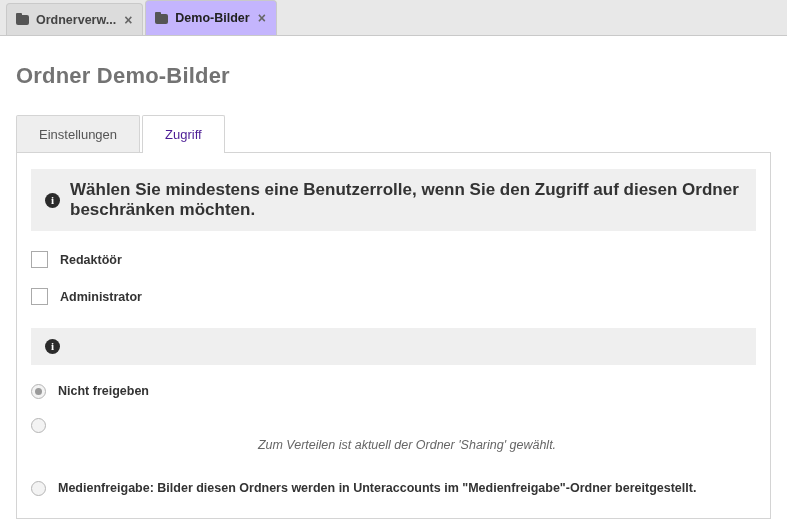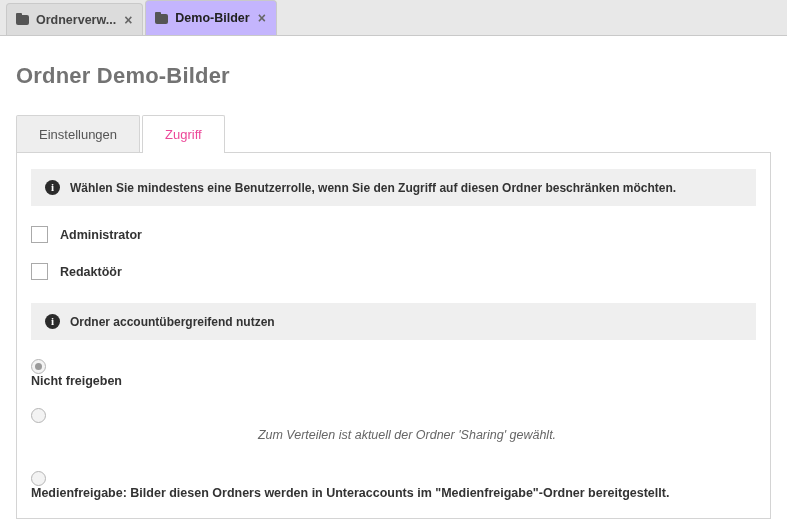--- a/index.html
+++ b/index.html
@@ -117,21 +117,21 @@
     background: #eeeeee;
     border: 1px solid #d4d4d4;
     border-bottom: none;
     margin-right: 2px;
     box-sizing: border-box;
     cursor: pointer;
     border-radius: 2px 2px 0 0;
   }
   .subtab.active {
     background: #ffffff;
-    color: #ec4899;
+    color: #4c1d95;
     position: relative;
     margin-bottom: -1px;
     padding-bottom: 11px;
   }
 
   
   .panel {
     border: 1px solid #d4d4d4;
     border-top: none;
     padding: 16px 0 0 0;
@@ -155,21 +155,21 @@
     color: #ffffff;
     font-size: 11px;
     font-weight: bold;
     font-family: "Liberation Serif", serif;
     line-height: 15px;
     text-align: center;
     margin-right: 10px;
     flex: 0 0 auto;
   }
   .notice .notice-text {
-    font-size: 12px;
+    font-size: 17px;
     font-weight: bold;
     color: #333;
   }
 
   .check-row {
     display: flex;
     align-items: center;
     padding: 0 14px;
     margin-top: 20px;
   }
@@ -190,21 +190,20 @@
     cursor: pointer;
   }
 
   .notice.second { margin-top: 23px; }
 
   .radio-row {
     display: flex;
     align-items: flex-start;
     padding: 0 14px;
     margin-top: 18px;
-    flex-direction: column;
   }
   .radio {
     width: 15px;
     height: 15px;
     border-radius: 50%;
     border: 1px solid #b5b5b5;
     background: #f3f3f3;
     margin-right: 12px;
     flex: 0 0 auto;
     position: relative;
@@ -267,31 +266,30 @@
 
   <div class="panel">
 
     <div class="notice">
       <span class="info-icon">i</span>
       <span class="notice-text">Wählen Sie mindestens eine Benutzerrolle, wenn Sie den Zugriff auf diesen Ordner beschränken möchten.</span>
     </div>
 
     <div class="check-row">
       <span class="checkbox"></span>
-      <span class="check-label">Administrator</span>
+      <span class="check-label">Redaktöör</span>
     </div>
 
     <div class="check-row">
       <span class="checkbox"></span>
-      <span class="check-label">Redaktöör</span>
+      <span class="check-label">Administrator</span>
     </div>
 
     <div class="notice second">
       <span class="info-icon">i</span>
-      <span class="notice-text">Ordner accountübergreifend nutzen</span>
     </div>
 
     <div class="radio-row">
       <span class="radio checked"></span>
       <span class="radio-label">Nicht freigeben</span>
     </div>
 
     <div class="radio-row">
       <span class="radio"></span>
     </div>

